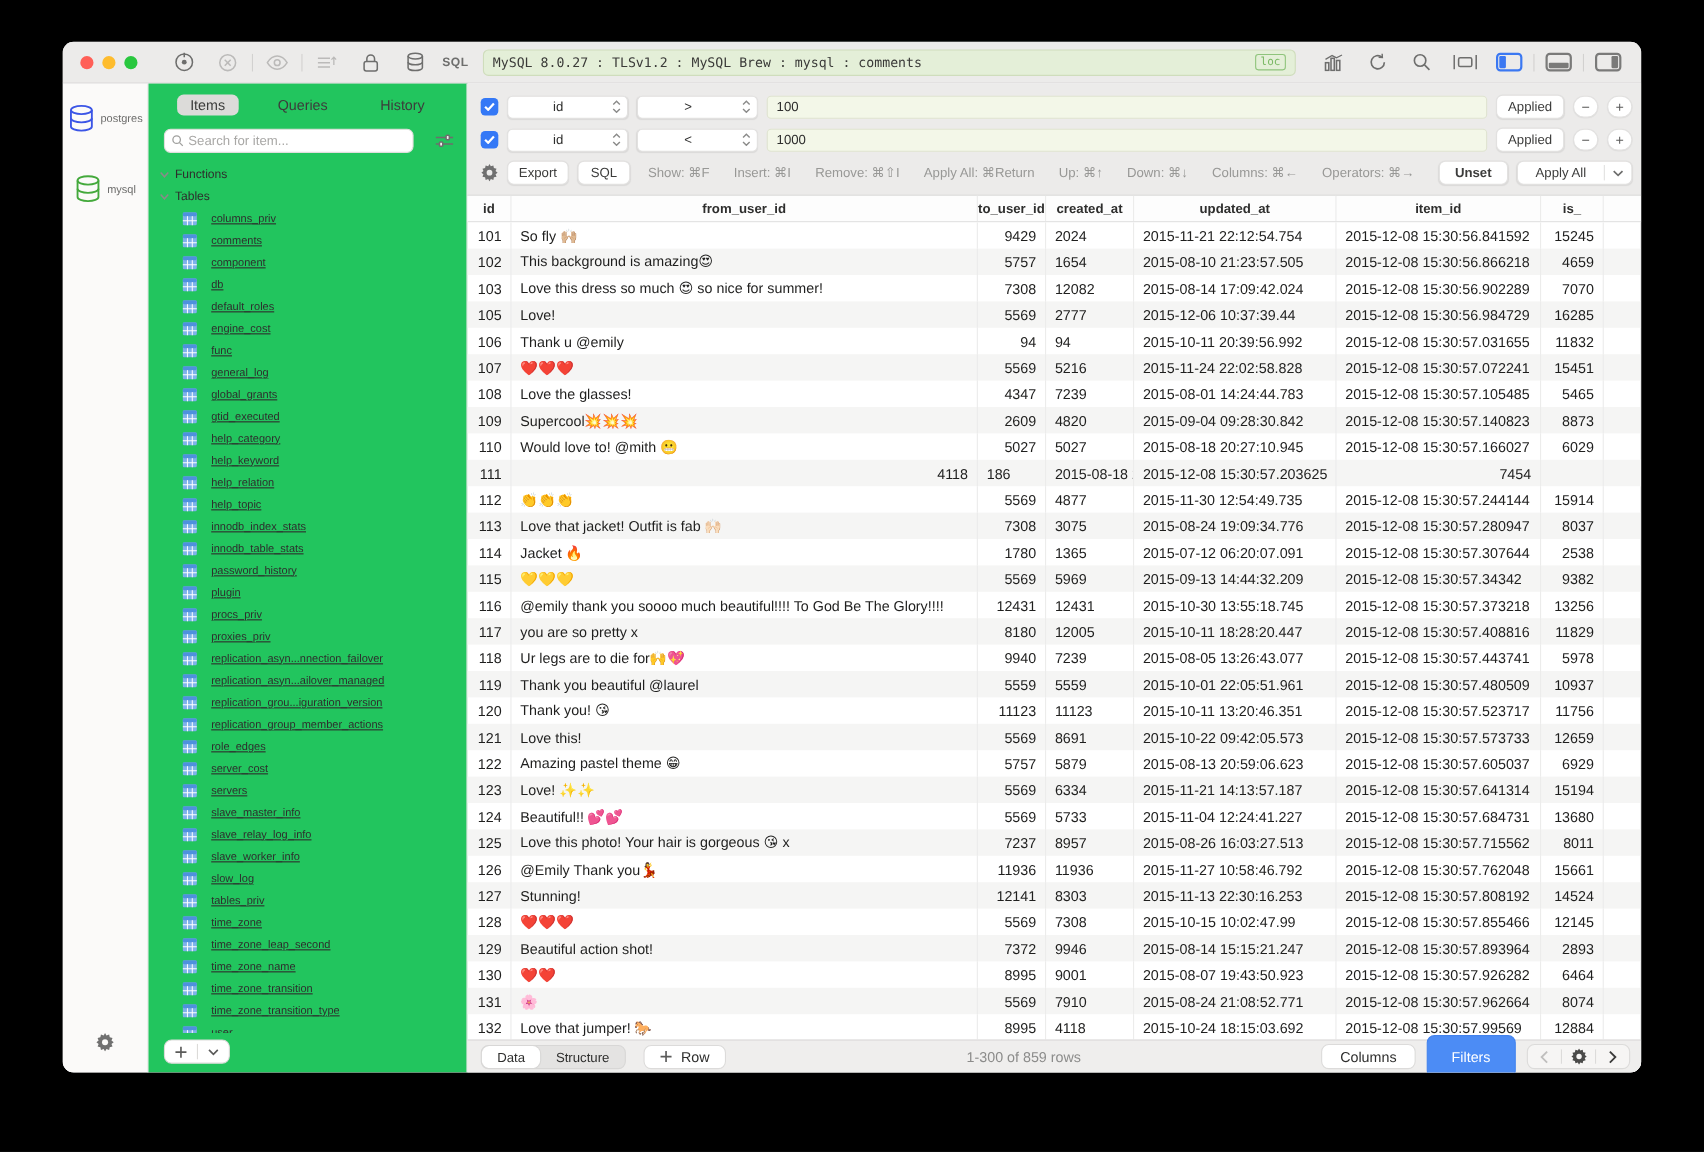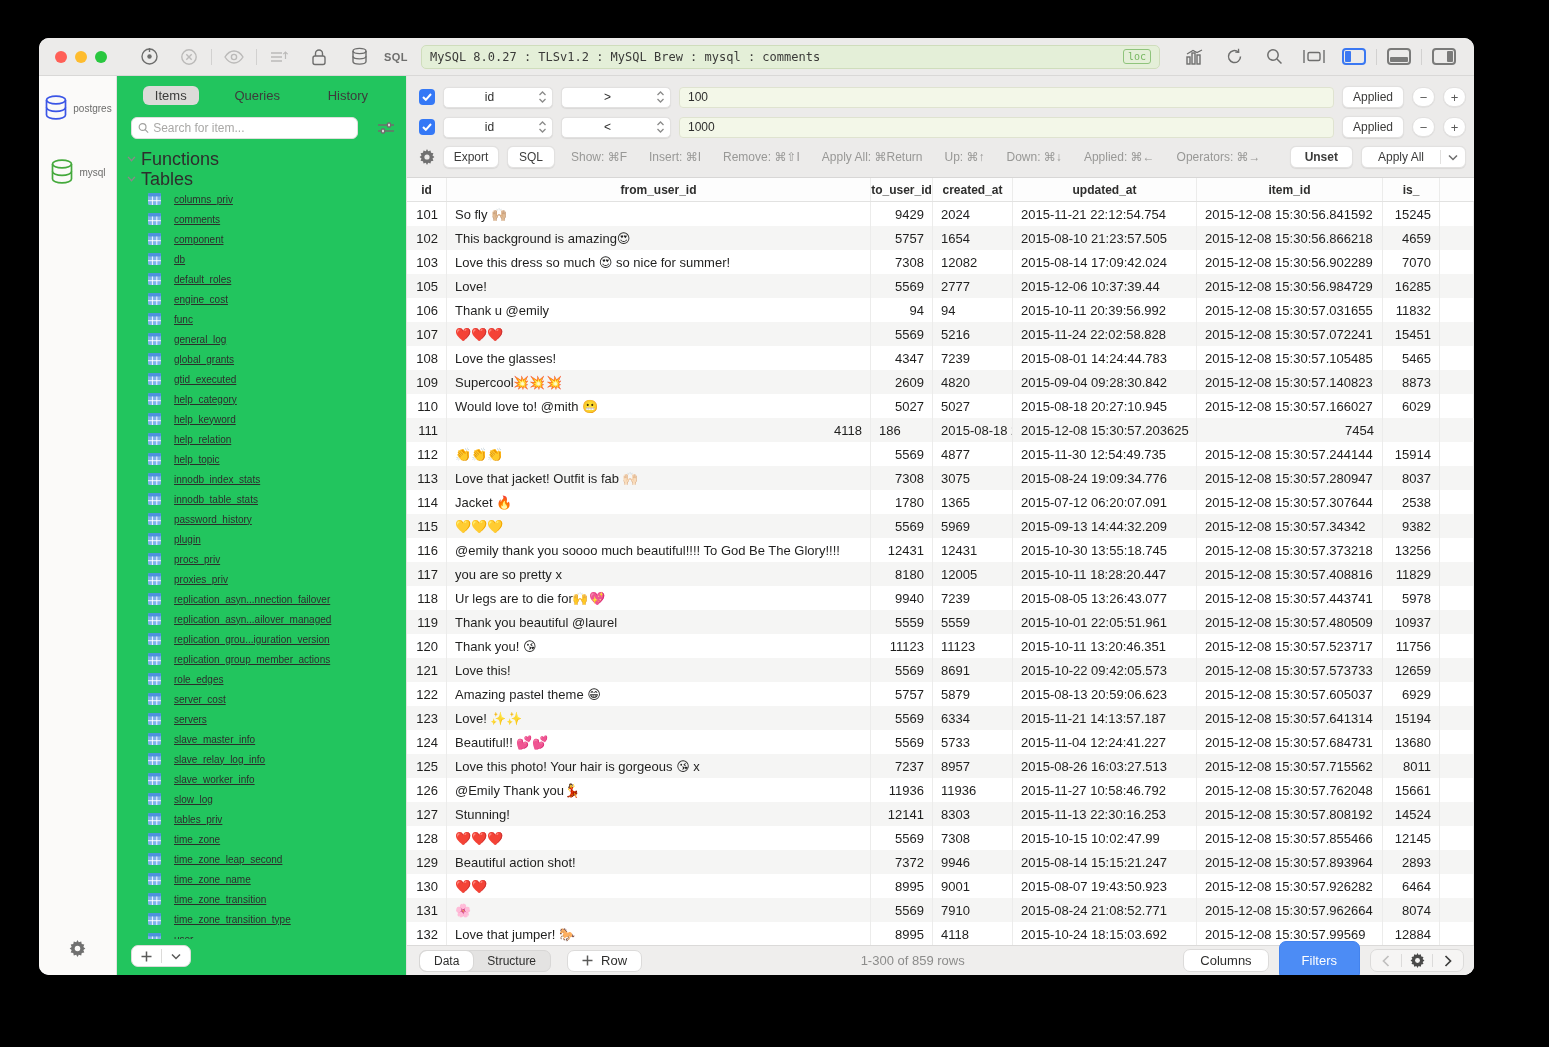--- a/index.html
+++ b/index.html
@@ -1,18 +1,18 @@
 <!DOCTYPE html>
 <html><head>
 <meta charset="utf-8">
 <style>
   * { margin:0; padding:0; box-sizing:border-box; }
   html,body { width:1549px; height:1047px; background:#000; font-family:"Liberation Sans","DejaVu Sans",sans-serif; }
   .stage { position:relative; width:1549px; height:1047px; background:#000; overflow:hidden; }
-  .window { position:absolute; left:39px; top:38px; width:1435px; height:937px; background:#fff;
+  .window { position:absolute; left:57px; top:38px; width:1435px; height:937px; background:#fff;
             border-radius:10px; overflow:hidden; display:flex; flex-direction:column;
             box-shadow:0 20px 60px rgba(0,0,0,.6); }
 
   
   .titlebar { height:38px; background:#ECEBEA; display:flex; align-items:center; flex:0 0 auto;
               border-bottom:1px solid #D9D8D7; padding:0 10px 0 16px; gap:0; }
   .traffic { display:flex; gap:8px; margin-right:22px; }
   .tl { width:12px; height:12px; border-radius:50%; }
   .tb-ic { width:40px; height:24px; display:flex; align-items:center; justify-content:center; color:#6E6E6D; }
   .tb-ic.dis { color:#BBBAB9; }
@@ -45,21 +45,21 @@
   .side-tabs { display:flex; align-items:center; justify-content:space-around; padding:10px 14px 4px; }
   .side-tab { font-size:13px; color:#3C3C3B; padding:2px 12px; border-radius:6px; }
   .side-tab.active { background:#DCDBD9; }
   .side-search-row { display:flex; align-items:center; gap:20px; padding:8px 12px 6px 14px; }
   .searchbox { flex:1; height:22px; background:#FFF; border:1px solid #DFDEDC; border-radius:6px;
                display:flex; align-items:center; padding:0 6px; gap:4px; }
   .searchbox input { border:0; outline:0; background:transparent; font-size:12px; color:#333; width:100%;
                      font-family:"Liberation Sans","DejaVu Sans",sans-serif; }
   .searchbox input::placeholder { color:#A9A8A6; }
   .tree { flex:1; overflow:hidden; padding:4px 0 0 10px; }
-  .tree-group { display:flex; align-items:center; height:20px; gap:5px; font-size:18px; color:#2E2E2D; cursor:default; }
+  .tree-group { display:flex; align-items:center; height:20px; gap:5px; font-size:11px; color:#2E2E2D; cursor:default; }
   .tree-item { display:flex; align-items:center; height:20px; gap:13px; padding-left:21px; font-size:10px; color:#2E2E2D;
                white-space:nowrap; cursor:default;text-decoration:underline; }
   .chev { color:#8A8A89; display:flex; }
   .side-foot { padding:6px 0 8px 14px; }
   .addbtn { display:inline-flex; align-items:center; height:22px; background:#FFF; border:1px solid #DCDBD9;
             border-radius:7px; color:#5A5A59; font-size:14px; }
   .addbtn span { padding:0 9px; display:flex; align-items:center; }
   .addbtn .div { width:1px; height:14px; background:#DCDBD9; padding:0; }
 
   
@@ -840,21 +840,21 @@
             </span>
             <div class="pill" style="width:56px">Export</div>
             <div class="pill" style="width:48px">SQL</div>
             <div class="shortcuts" id="shortcuts">
                 <span>Show: ⌘F</span>
                 <span>Insert: ⌘I</span>
                 <span>Remove: ⌘⇧I</span>
                 <span>Apply All: ⌘Return</span>
                 <span>Up: ⌘↑</span>
                 <span>Down: ⌘↓</span>
-                <span>Applied: ⌘←</span>
+                <span>Columns: ⌘←</span>
                 <span>Operators: ⌘→</span>
               </div>
             <div class="pill" style="font-weight:bold;padding:0 14px;">Unset</div>
             <div class="applyall">
               <span class="lbl">Apply All</span>
               <span class="dv"></span>
               <span class="ch">
                 <svg width="10" height="7" viewBox="0 0 10 7" fill="none" stroke="#6E6E6D" stroke-width="1.5">
                     <path d="M1 1.5 L5 5.5 L9 1.5"></path>
                   </svg>

